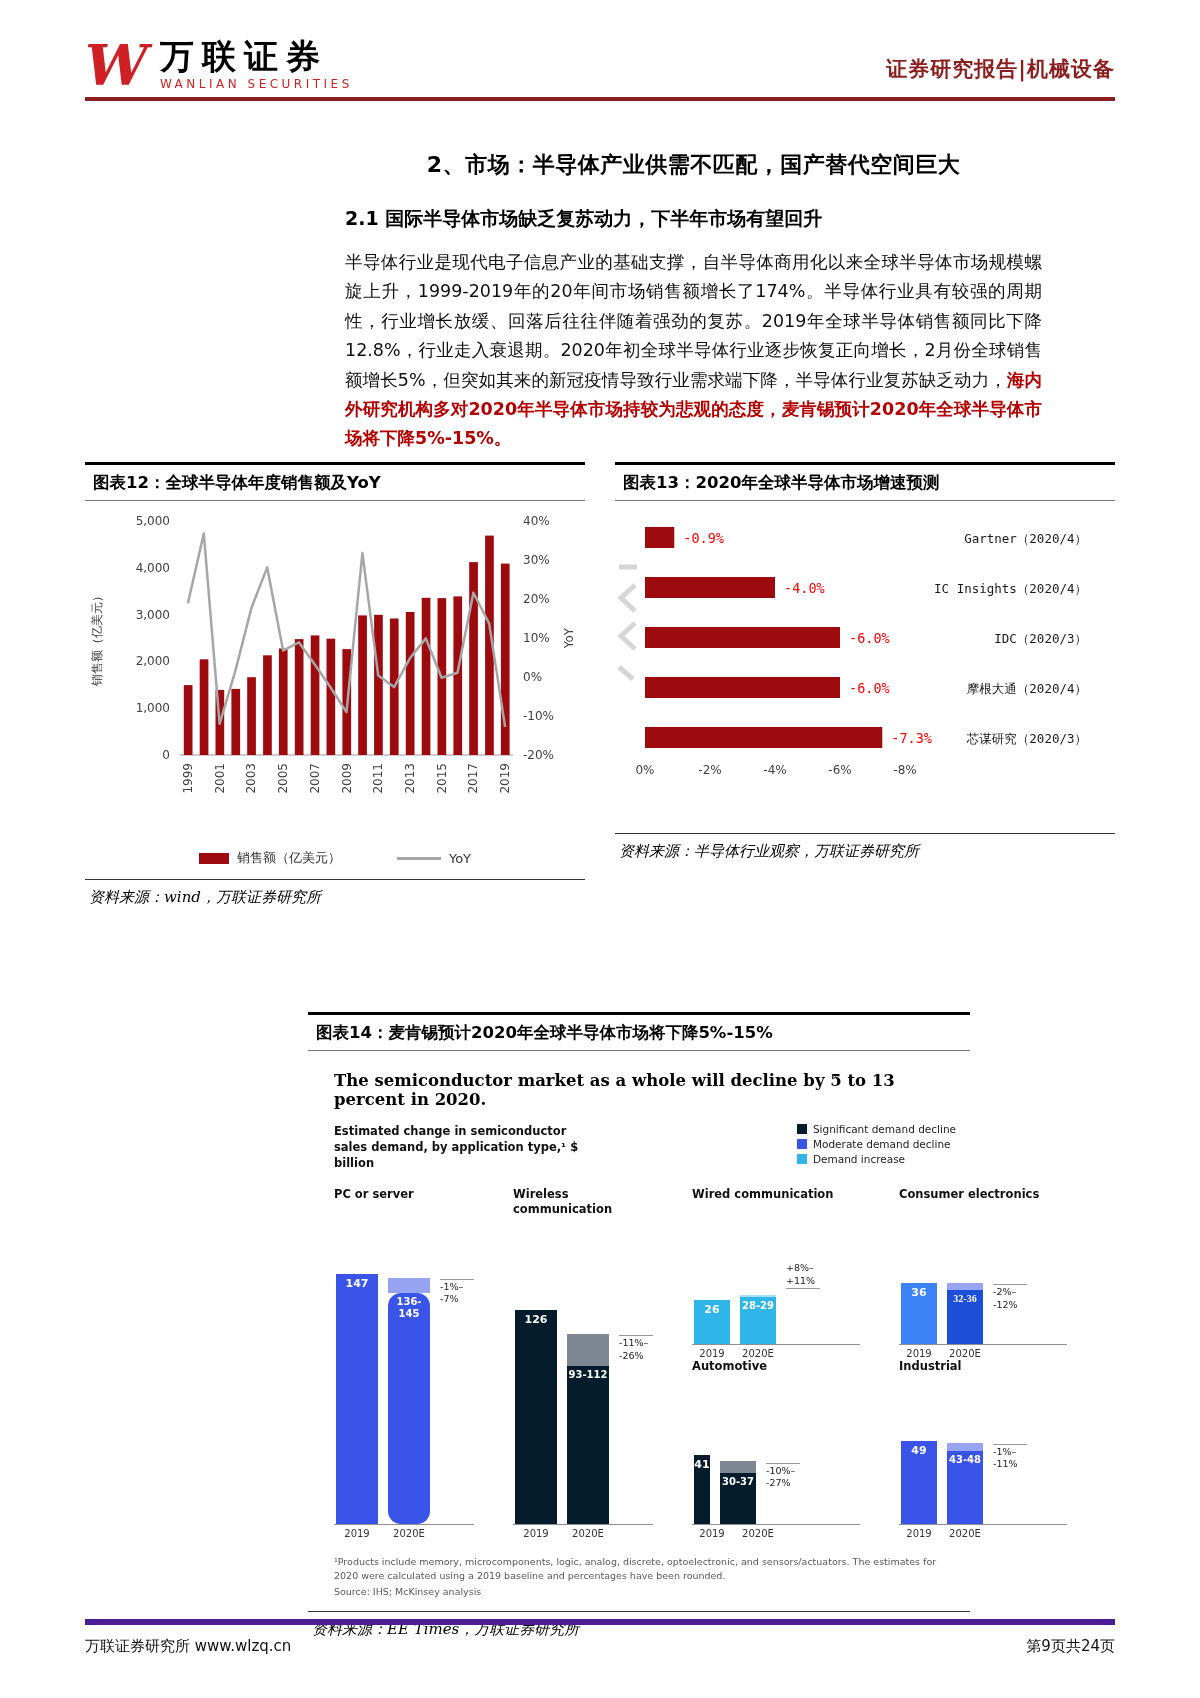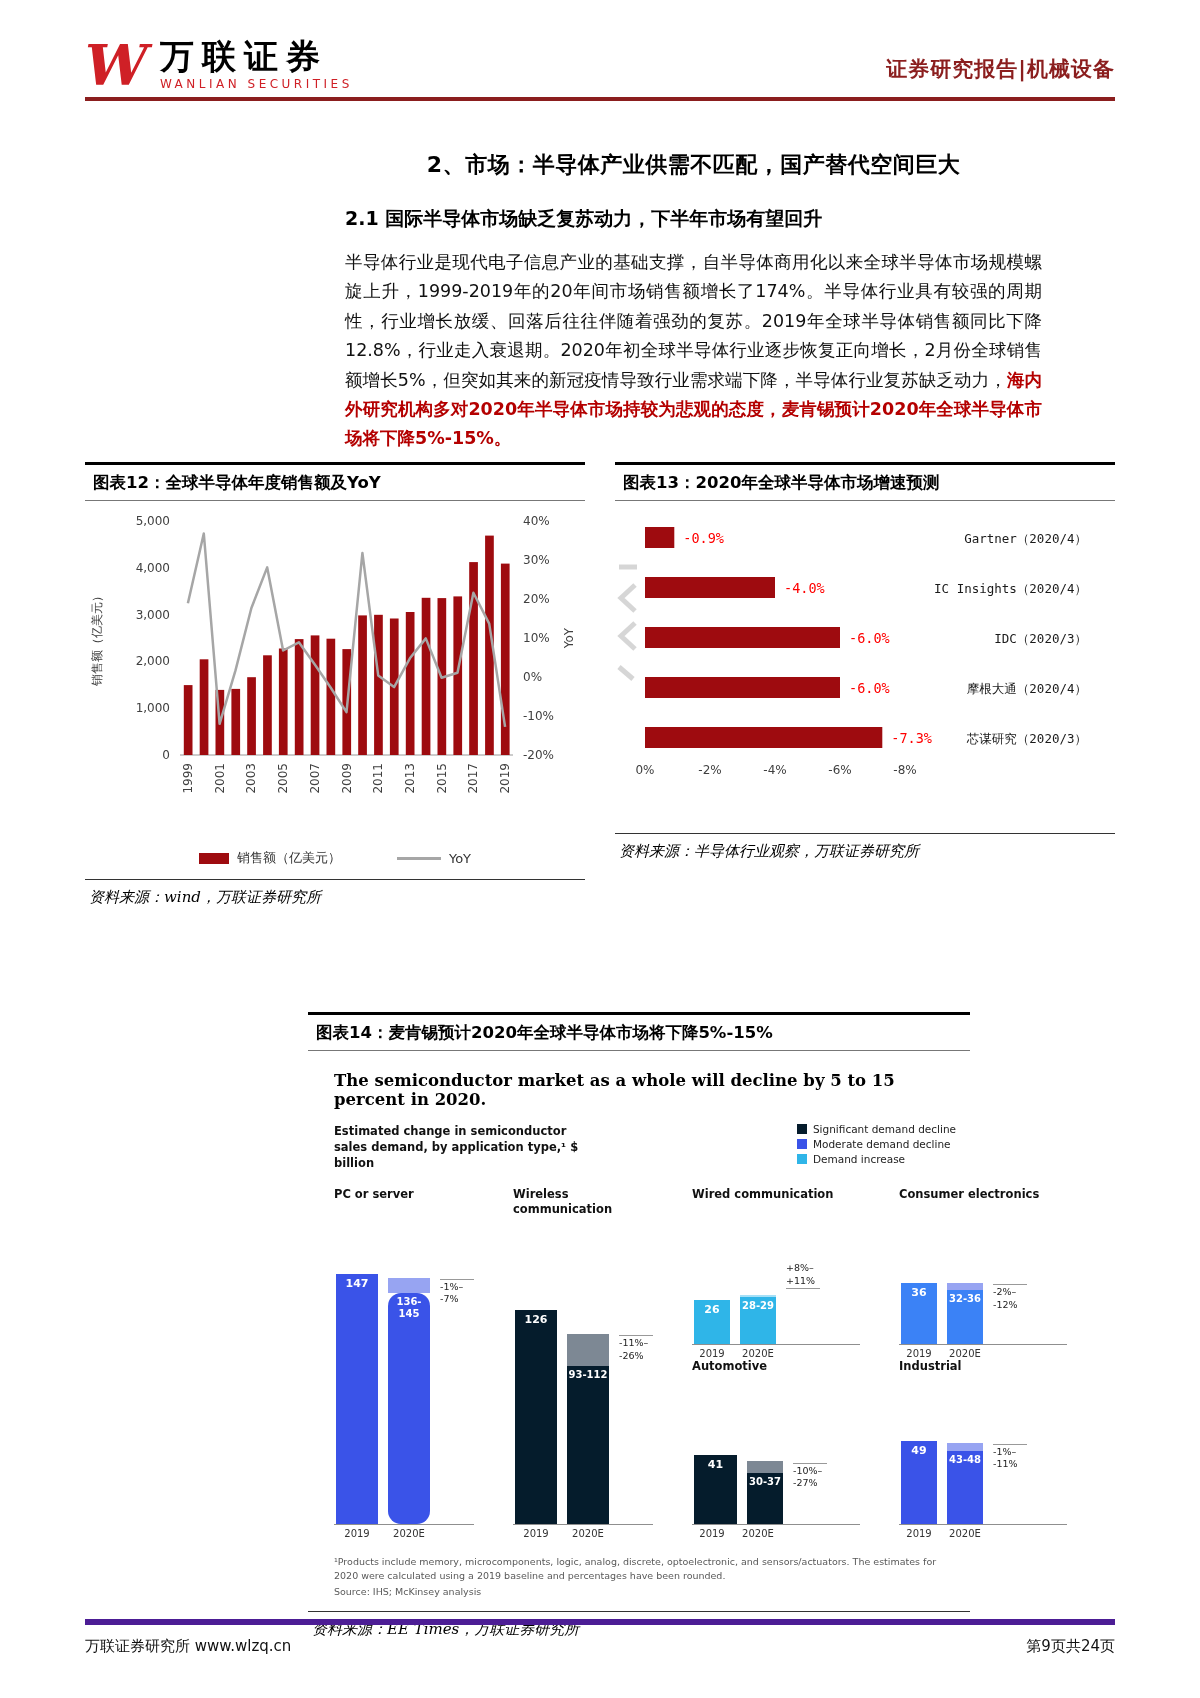--- a/index.html
+++ b/index.html
@@ -192,21 +192,21 @@
       </div>
       <div class="figsrc">资料来源：半导体行业观察，万联证券研究所</div>
     </figure>
   </section>
 
   <section class="fig14sec">
     <figure class="figpanel">
       <figcaption class="figcap">图表14：麦肯锡预计2020年全球半导体市场将下降5%-15%</figcaption>
       <div class="figbody">
         <div class="mck">
-          <div class="mck-headline">The semiconductor market as a whole will decline by 5 to 15 percent in 2020.</div>
+          <div class="mck-headline">The semiconductor market as a whole will decline by 5 to 13 percent in 2020.</div>
           <div class="mck-toprow">
             <div class="mck-subtitle">Estimated change in semiconductor sales demand, by application type,¹ $ billion</div>
             <div class="mck-legend" id="mck-legend">
                 <div class="mck-lgitem">
                   <span class="mck-lgswatch" style="background: rgb(5, 28, 44);"></span>
                   <span>Significant demand decline</span>
                 </div>
                 <div class="mck-lgitem">
                   <span class="mck-lgswatch" style="background: rgb(58, 83, 232);"></span>
                   <span>Moderate demand decline</span>
@@ -279,21 +279,21 @@
 +11%</div>
                   </div>
                   <div class="mck-xrow">
                     <span style="width: 36px;">2019</span>
                     <span style="width: 36px;">2020E</span>
                   </div>
                 </div>
                 <div class="mck-group minibottom">
                   <div class="mck-gtitle">Automotive</div>
                   <div class="mck-barrow">
-                    <div class="bar solid" style="width: 43px; height: 69.7px; background: rgb(5, 28, 44); margin-top: 17px;">
+                    <div class="bar solid" style="width: 16px; height: 69.7px; background: rgb(5, 28, 44); margin-top: 17px;">
                       <div class="bval">41</div>
                     </div>
                     <div class="bar range" style="width: 36px; height: 62.9px;">
                       <div class="rseg" style="height: 11.9px; background: rgb(125, 136, 148);"></div>
                       <div class="solid2" style="background: rgb(5, 28, 44);">
                         <div class="b2label">30-37</div>
                       </div>
                     </div>
                     <div class="mck-change" style="margin-bottom: 34.9px;">-10%–
 -27%</div>
@@ -306,21 +306,21 @@
               </div>
               <div class="mck-col">
                 <div class="mck-group minitop">
                   <div class="mck-gtitle">Consumer electronics</div>
                   <div class="mck-barrow">
                     <div class="bar solid" style="width: 36px; height: 61.2px; background: #3b82f6;">
                       <div class="bval">36</div>
                     </div>
                     <div class="bar range" style="width: 36px; height: 61.2px;">
                       <div class="rseg" style="height: 6.8px; background: rgb(151, 164, 242);"></div>
-                      <div class="solid2" style="background: #3b82f6;">
+                      <div class="solid2" style="background: #1d4ed8; font-family: Liberation Serif, serif;">
                         <div class="b2label">32-36</div>
                       </div>
                     </div>
                     <div class="mck-change" style="margin-bottom: 33.2px;">-2%–
 -12%</div>
                   </div>
                   <div class="mck-xrow">
                     <span style="width: 36px;">2019</span>
                     <span style="width: 36px;">2020E</span>
                   </div>

